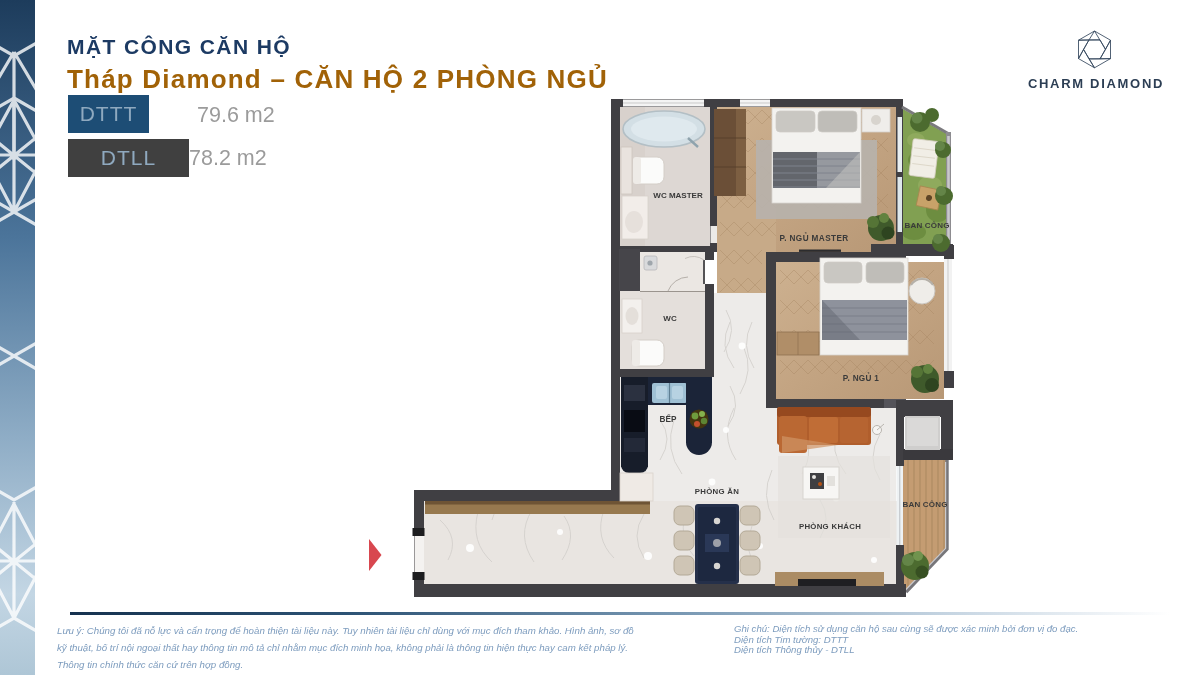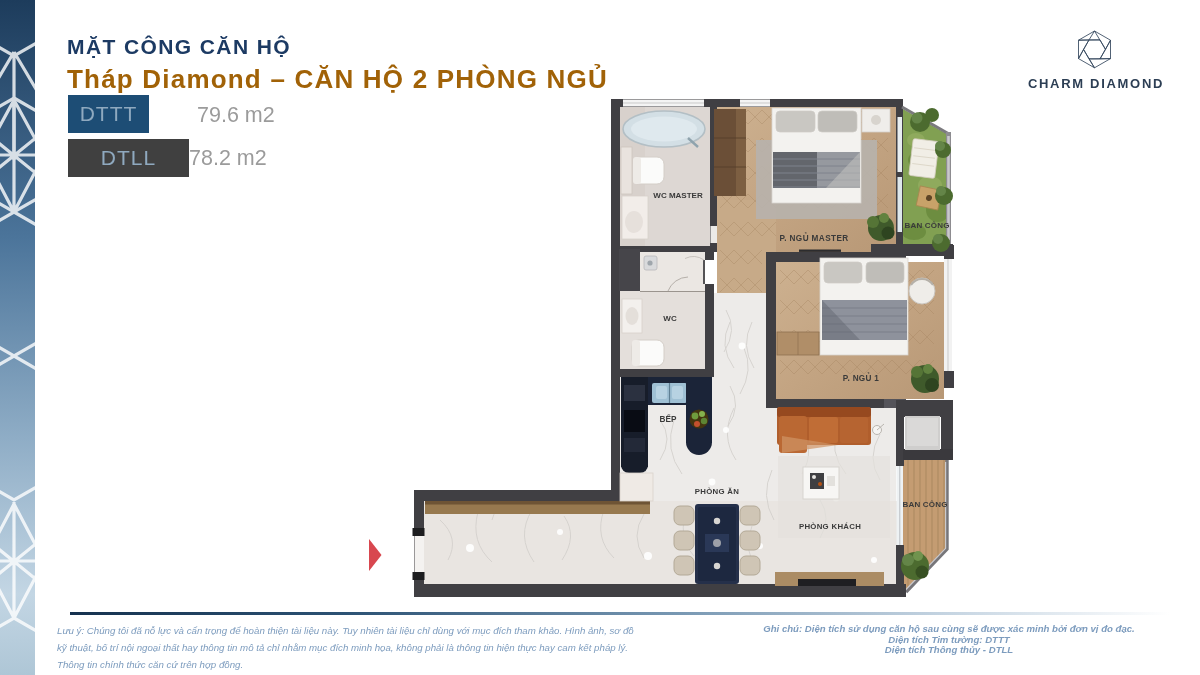--- a/index.html
+++ b/index.html
@@ -64,21 +64,21 @@
 <div class="abs" style="left:1022px;top:76px;width:148px;text-align:center;font-size:13px;font-weight:600;color:#2c3e54;letter-spacing:1.7px;">CHARM DIAMOND</div>
 
 <div class="abs" style="left:70px;top:612px;width:1100px;height:3px;background:linear-gradient(90deg,#16324f 0%,#2c5274 25%,#7797b2 55%,#c6d5e2 80%,#ffffff 100%);"></div>
 
 <div class="abs" style="left:57px;top:622px;width:680px;font-size:9.7px;font-style:italic;color:#7d9cbe;line-height:17px;">
 Lưu ý: Chúng tôi đã nỗ lực và cẩn trọng để hoàn thiện tài liệu này. Tuy nhiên tài liệu chỉ dùng với mục đích tham khảo. Hình ảnh, sơ đồ<br>
 kỹ thuật, bố trí nội ngoại thất hay thông tin mô tả chỉ nhằm mục đích minh họa, không phải là thông tin hiện thực hay cam kết pháp lý.<br>
 Thông tin chính thức căn cứ trên hợp đồng.
 </div>
 
-<div class="abs" style="left:734px;top:624px;width:430px;font-size:9.6px;font-style:italic;color:#7d9cbe;line-height:10.6px;text-align:center;font-weight:bold;">
+<div class="abs" style="left:734px;top:624px;width:430px;font-size:9.6px;font-style:italic;color:#7d9cbe;line-height:10.6px;text-align:left;">
 Ghi chú: Diện tích sử dụng căn hộ sau cùng sẽ được xác minh bởi đơn vị đo đạc.<br>
 Diện tích Tim tường: DTTT<br>
 Diện tích Thông thủy - DTLL
 </div>
 
 <svg class="abs" style="left:0;top:0;" width="1200" height="675" viewBox="0 0 1200 675" xmlns="http://www.w3.org/2000/svg">
 <defs>
   <linearGradient id="woodg" x1="0" y1="0" x2="1" y2="1">
     <stop offset="0" stop-color="#cdb190"></stop>
     <stop offset="0.5" stop-color="#c3a482"></stop>

